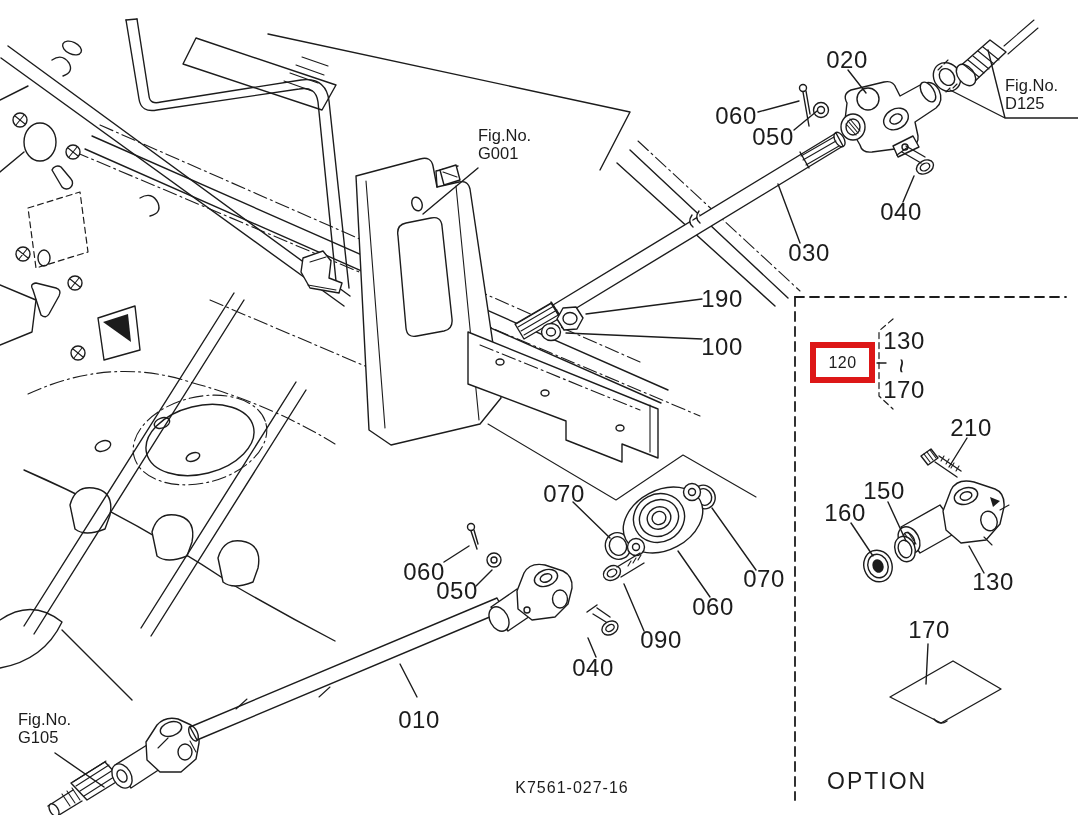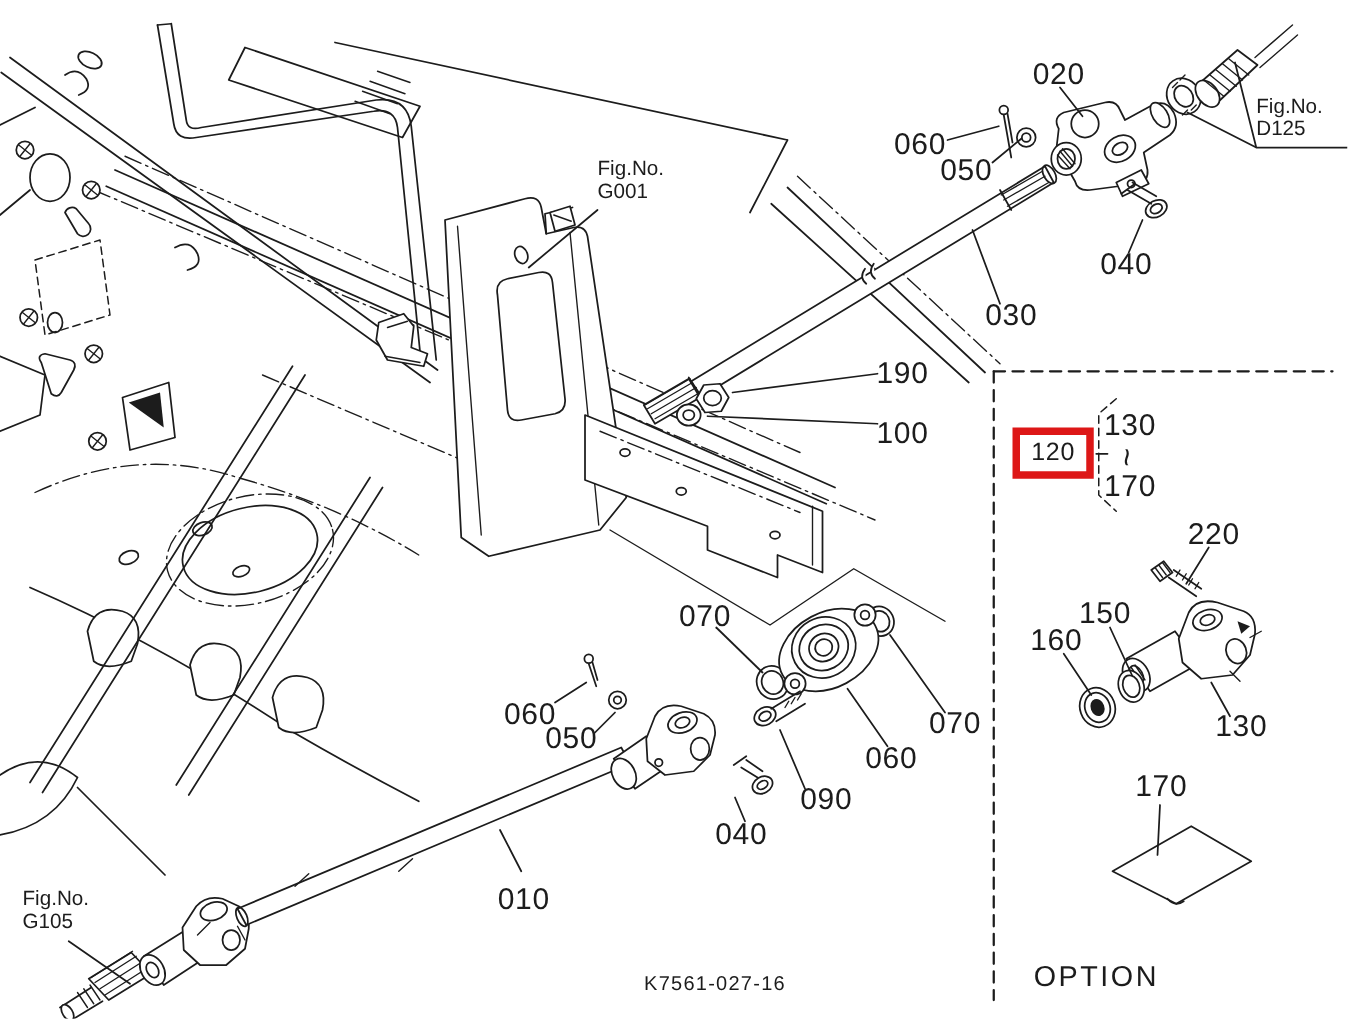--- a/index.html
+++ b/index.html
@@ -14,21 +14,21 @@
   .dash{stroke-dasharray:6 4;stroke-width:1.2;}
   .boxdash{stroke-dasharray:9 6;stroke-width:1.8;}
   .lbl{position:absolute;transform:translate(-50%,-50%);font-size:24px;letter-spacing:.5px;
        white-space:nowrap;line-height:1;}
   .sm{font-size:16px;letter-spacing:1px;}
   .figref{position:absolute;font-size:16.5px;line-height:1.1;white-space:nowrap;}
   .optlbl{position:absolute;font-size:23px;letter-spacing:2px;margin-left:19px;}
   .tilde{font-size:26px;transform:translate(-50%,-50%) rotate(90deg);}
   #red-box{position:absolute;left:810px;top:342px;width:65px;height:41px;border:6px solid #dd1717;
            box-sizing:border-box;display:flex;align-items:center;justify-content:center;background:#fff;}
-  #red-box span{font-size:20px;letter-spacing:.5px;}
+  #red-box span{font-size:16px;letter-spacing:.5px;}
 </style>
 </head>
 <body>
 
 <div id="canvas">
 
 <svg width="1078" height="815" viewBox="0 0 1078 815">
 
   <g>
     <path d="M8,46 L350,296"></path>
@@ -309,21 +309,21 @@
   <div class="lbl" style="left:722px;top:299px;">190</div>
   <div class="lbl" style="left:722px;top:347px;">100</div>
 
   <div id="red-box">
     <span>120</span>
   </div>
   <div class="lbl" style="left:904px;top:341px;">130</div>
   <div class="lbl tilde" style="left:902px;top:366px;">~</div>
   <div class="lbl" style="left:904px;top:390px;">170</div>
 
-  <div class="lbl" style="left:971px;top:428px;">220</div>
+  <div class="lbl" style="left:971px;top:428px;">210</div>
   <div class="lbl" style="left:884px;top:491px;">150</div>
   <div class="lbl" style="left:845px;top:513px;">160</div>
   <div class="lbl" style="left:993px;top:582px;">130</div>
   <div class="lbl" style="left:929px;top:630px;">170</div>
 
   <div class="lbl" style="left:564px;top:494px;">070</div>
   <div class="lbl" style="left:764px;top:579px;">070</div>
   <div class="lbl" style="left:713px;top:607px;">060</div>
   <div class="lbl" style="left:661px;top:640px;">090</div>
   <div class="lbl" style="left:424px;top:572px;">060</div>

